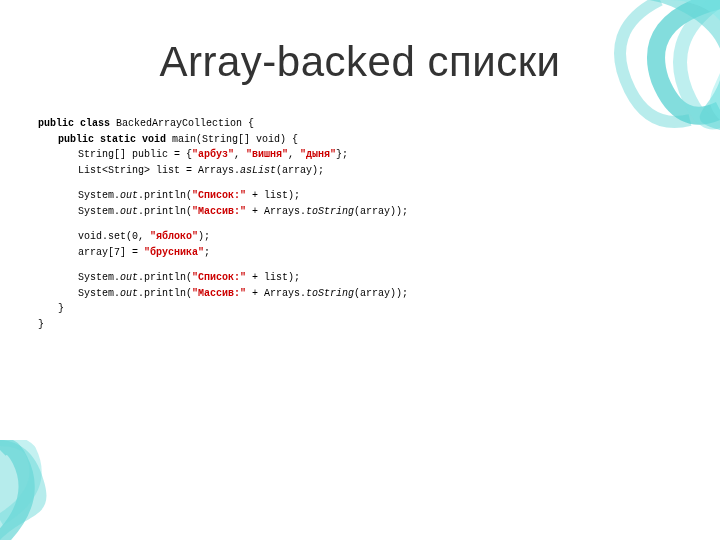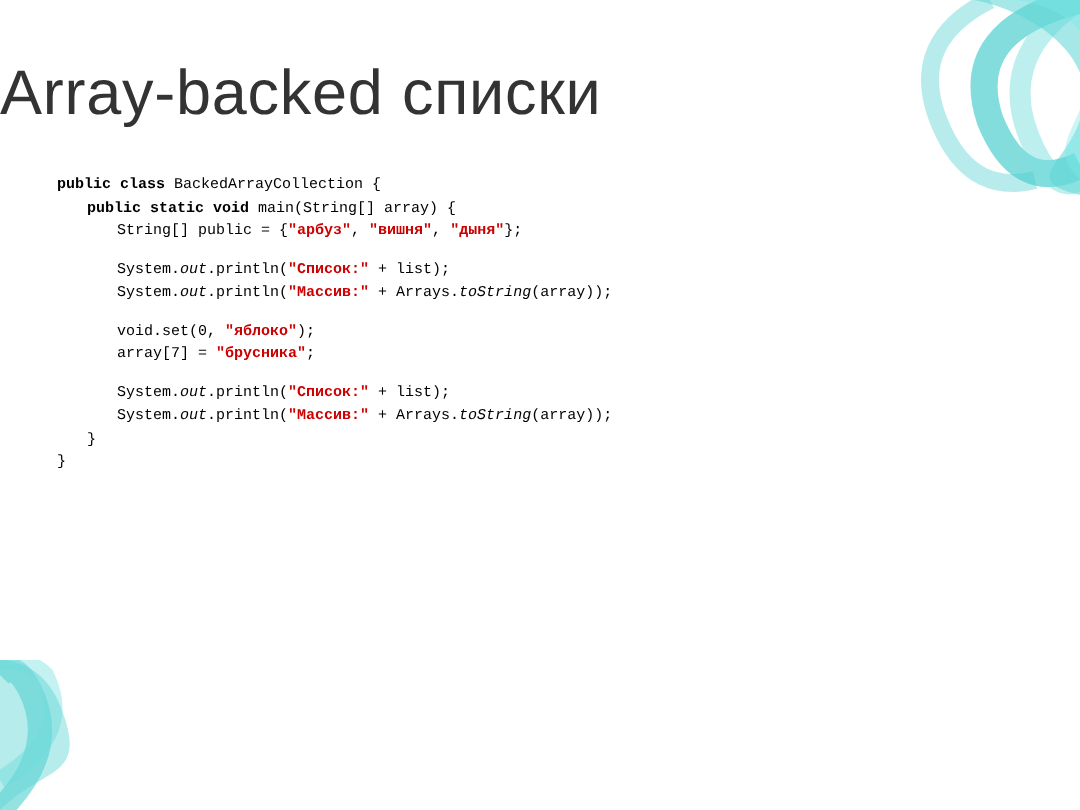--- a/index.html
+++ b/index.html
@@ -32,21 +32,21 @@
       position: absolute;
       bottom: 0;
       left: 0;
       width: 180px;
       height: 100px;
       pointer-events: none;
     }
 
     .page-title {
       position: relative;
-      text-align: left;
+      text-align: center;
       font-size: 42px;
       font-weight: 300;
       color: #333333;
       margin-top: 38px;
       margin-bottom: 30px;
       font-family: Arial, sans-serif;
       letter-spacing: 0.5px;
     }
 
     .code-block {
@@ -102,24 +102,25 @@
   <path d="M0,80 Q50,50 30,10 Q20,0 0,0" fill="none" stroke="#7de0e0" stroke-width="12" opacity="0.45"></path>
   <path d="M0,100 C30,70 60,80 40,30 C30,5 10,0 0,0 Z" fill="#5dd5d5" opacity="0.45"></path>
 </svg>
 
 <h1 class="page-title">Array-backed списки</h1>
 
 <div class="code-block">
 
   <div class="code-line"><span class="kw">public class</span><span> BackedArrayCollection {</span></div>
 
-  <div class="code-line indent1"><span class="kw">public static void</span><span> main(String[] array) {</span></div>
+  <div class="code-line indent1"><span class="kw">public static void</span><span> main(String[] void) {</span></div>
 
   <div class="code-line indent2"><span>String[] public = {</span><span class="str-red">"арбуз"</span><span>, </span><span class="str-red">"вишня"</span><span>, </span><span class="str-red">"дыня"</span><span>};</span></div>
 
+  <div class="code-line indent2"><span>List&lt;String&gt; list = Arrays.<span class="method">asList</span>(array);</span></div>
 
   <div class="spacer"></div>
 
   <div class="code-line indent2"><span>System.<span class="method">out</span>.println(</span><span class="str-red">"Список:"</span><span> + list);</span></div>
 
   <div class="code-line indent2"><span>System.<span class="method">out</span>.println(</span><span class="str-red">"Массив:"</span><span> + Arrays.<span class="method">toString</span>(array));</span></div>
 
   <div class="spacer"></div>
 
   <div class="code-line indent2"><span>void.set(0, </span><span class="str-red">"яблоко"</span><span>);</span></div>

